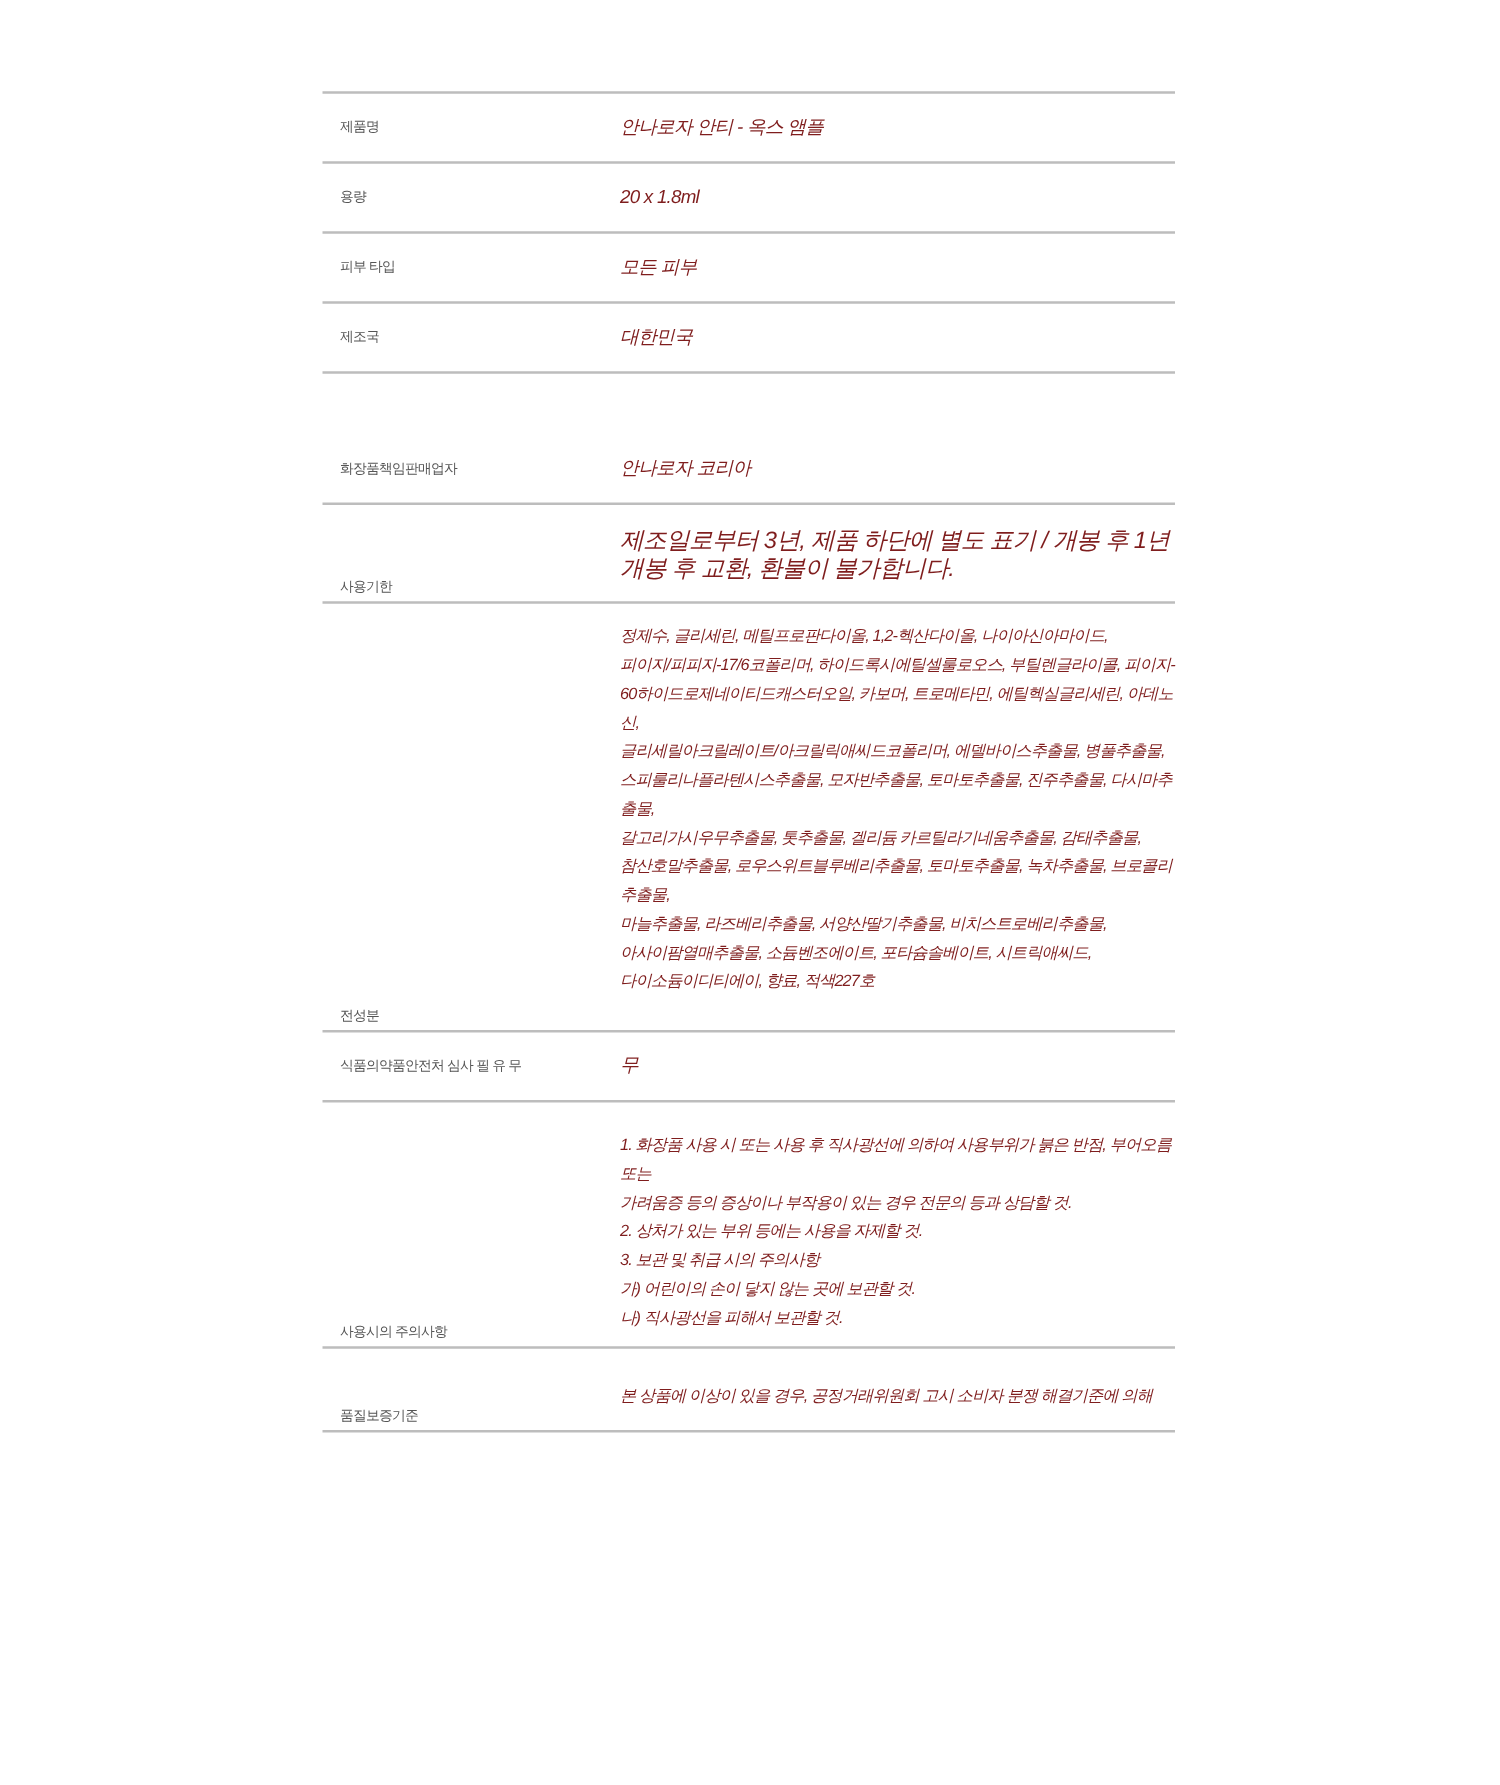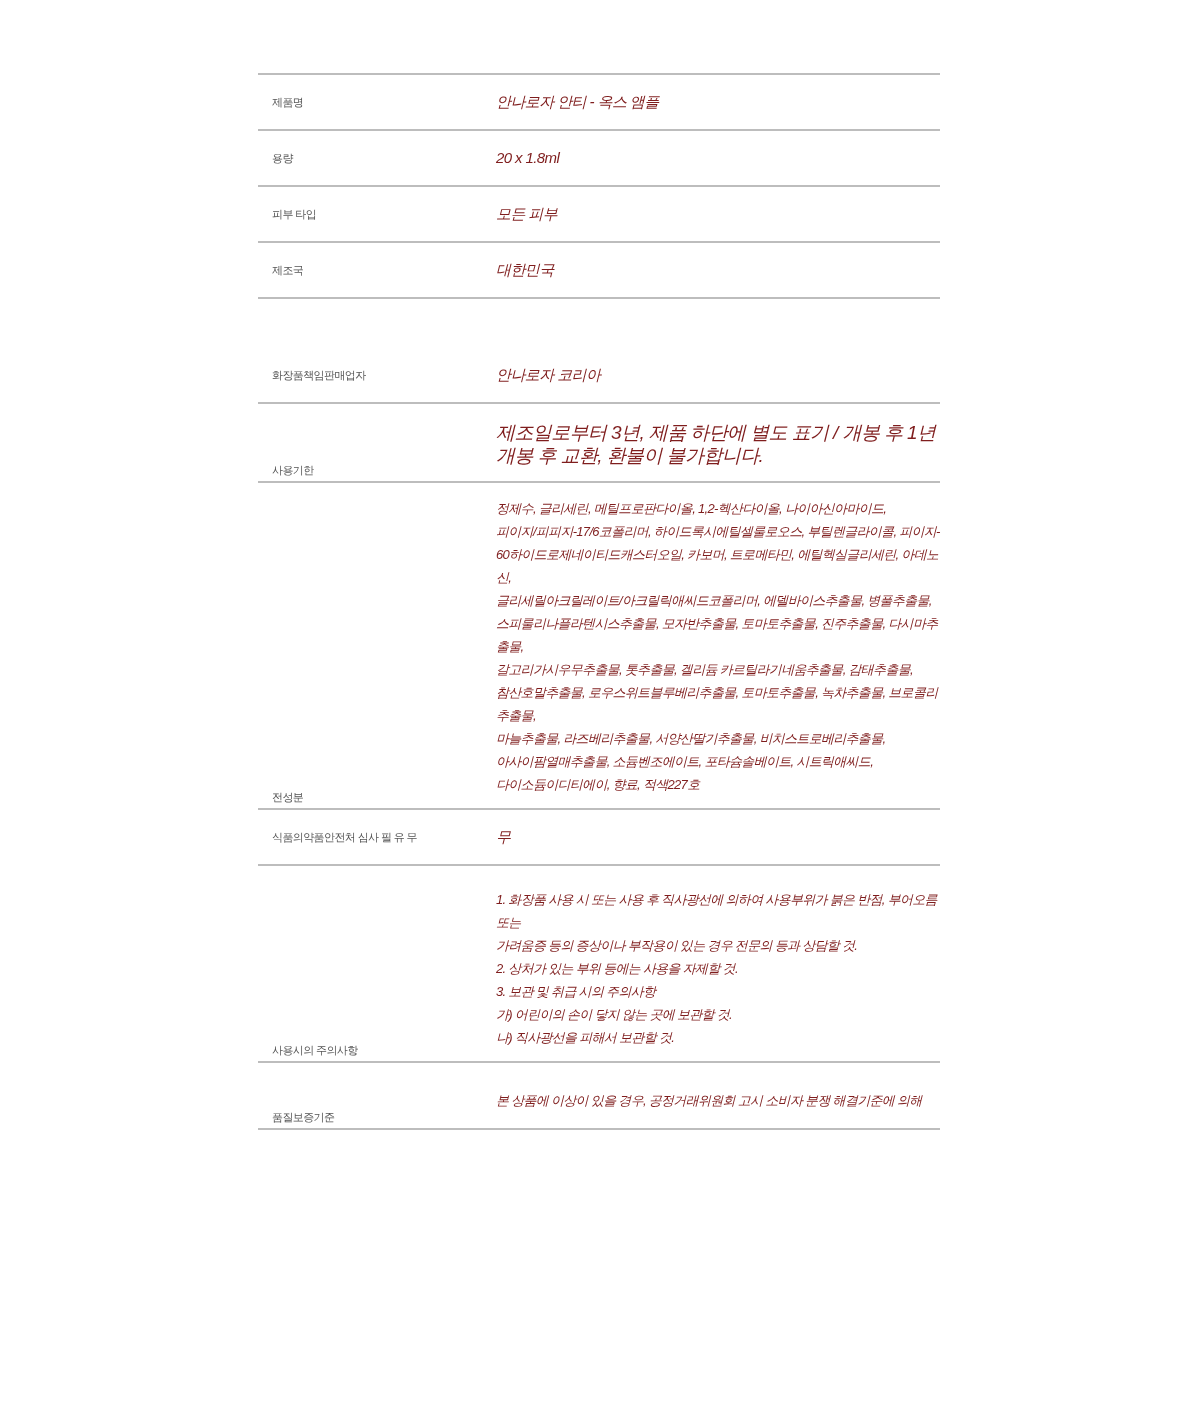--- a/index.html
+++ b/index.html
@@ -8,21 +8,21 @@
     .spec-row { border-bottom: 2px solid #bdbdbd; display: flex; }
     .spec-label { width: 224px; padding-left: 14px; font-size: 11px; color: #555; letter-spacing: -0.6px; }
     .spec-value { flex: 1; font-size: 15px; color: #7f1d1d; letter-spacing: -0.6px; font-style: italic; }
     .row-simple { height: 54px; align-items: center; }
     .row-simple .spec-label, .row-simple .spec-value { line-height: 54px; }
     .row-multi { align-items: flex-end; }
     .row-multi .spec-label { padding-top: 17px; line-height: 22px; }
     .row-multi .spec-value { padding-top: 17px; padding-bottom: 14px; }
     .value-lines-lg div { font-size: 19px; line-height: 23px; }
     .value-lines-sm div { font-size: 13px; line-height: 23px; letter-spacing: -0.7px; }
-    .row-ingredients .spec-value { padding-top: 14px; padding-bottom: 12px; }
+    .row-ingredients .spec-value { padding-top: 14px; padding-bottom: 28px; }
     .row-ingredients .spec-label { padding-top: 16px; }
     .row-caution .spec-value { padding-top: 22px; padding-bottom: 12px; }
     .row-quality .spec-value { padding-top: 26px; padding-bottom: 16px; }
   </style>
 </head>
 <body>
 
 <div class="spec-table">
 
   <div class="spec-row row-simple">

